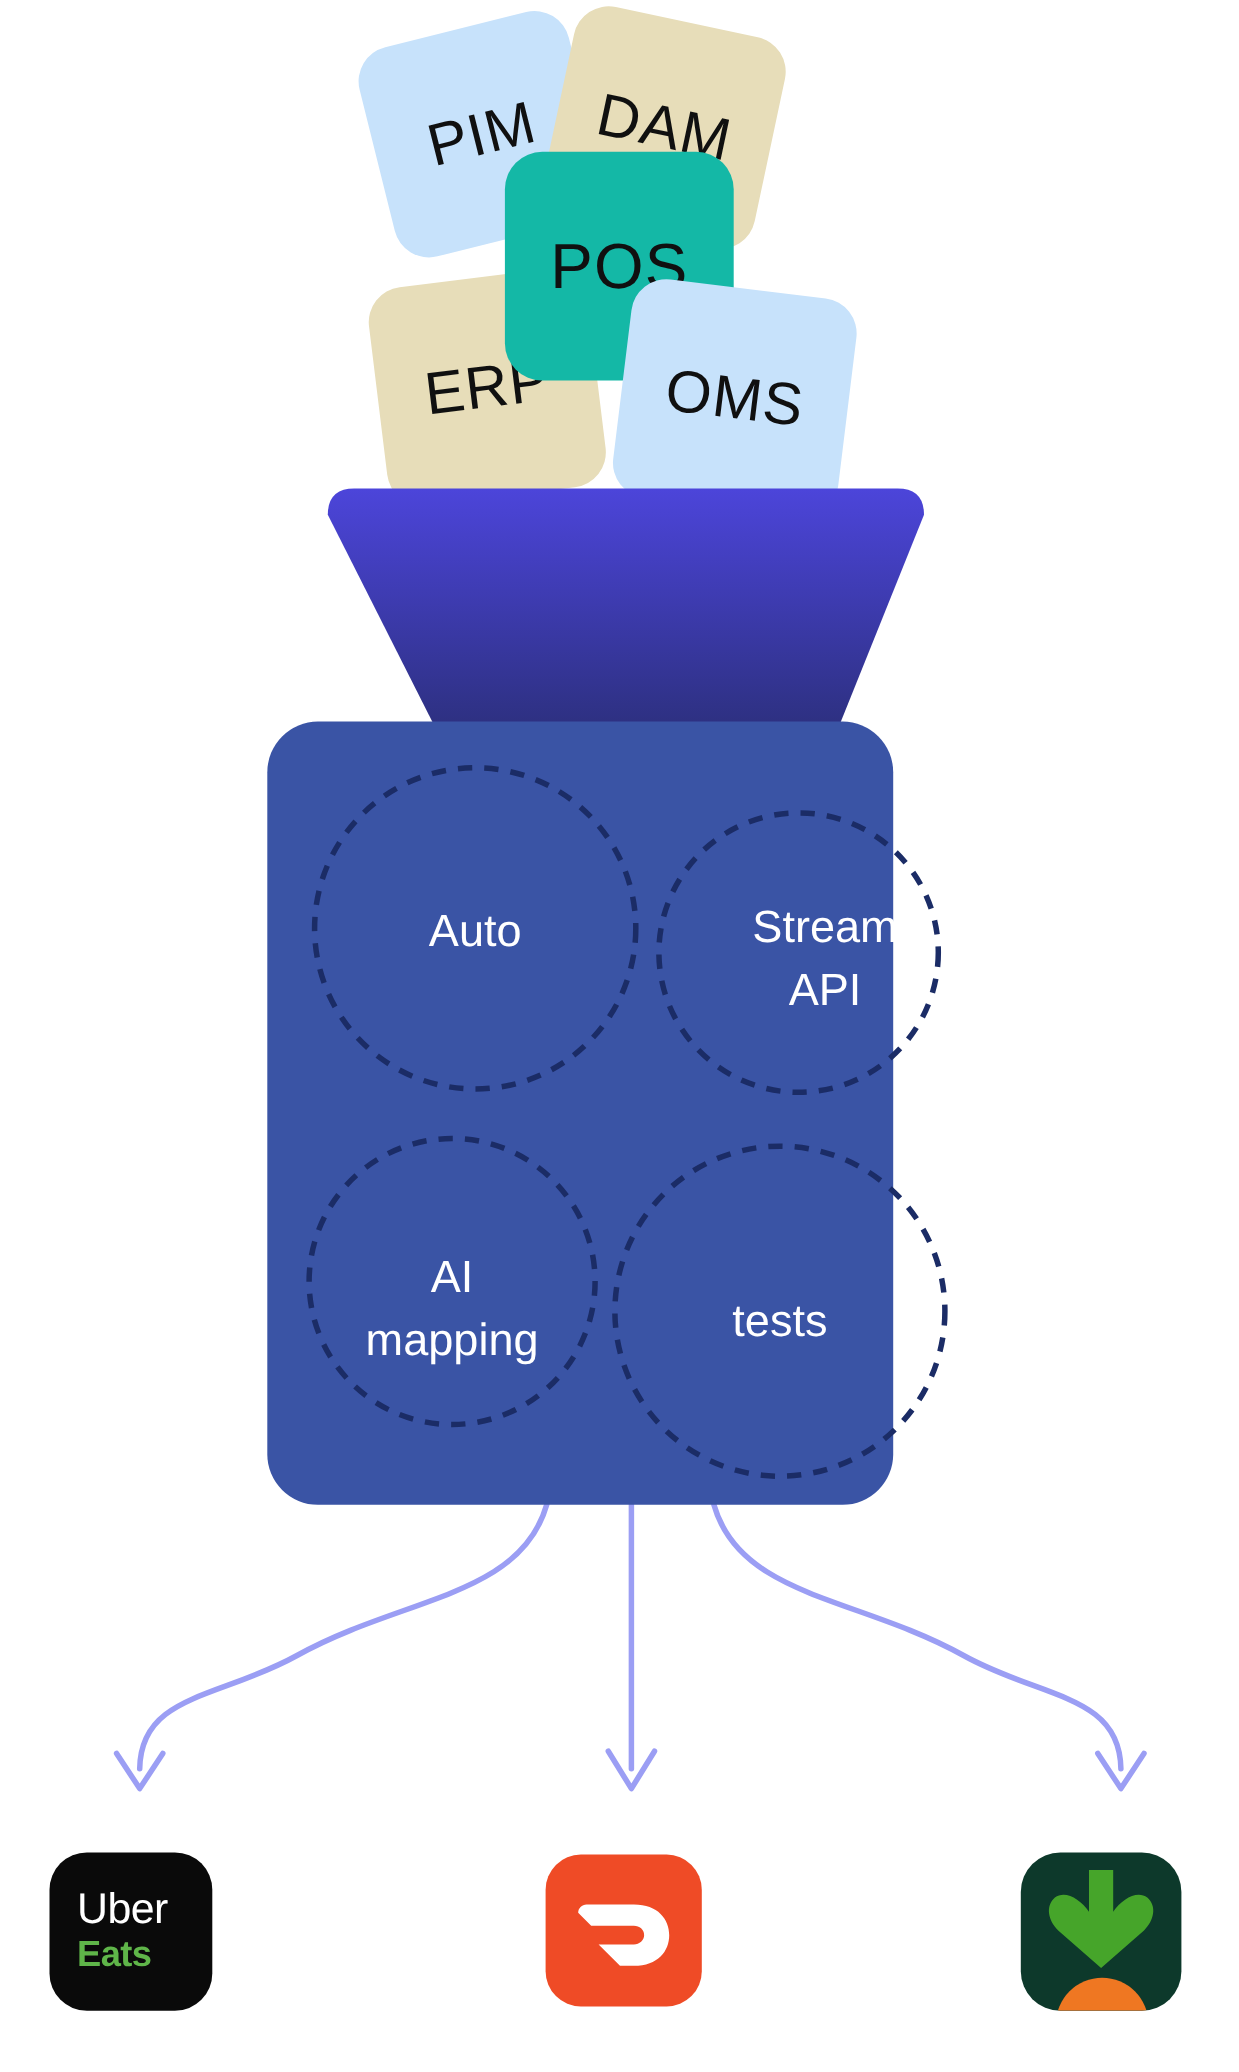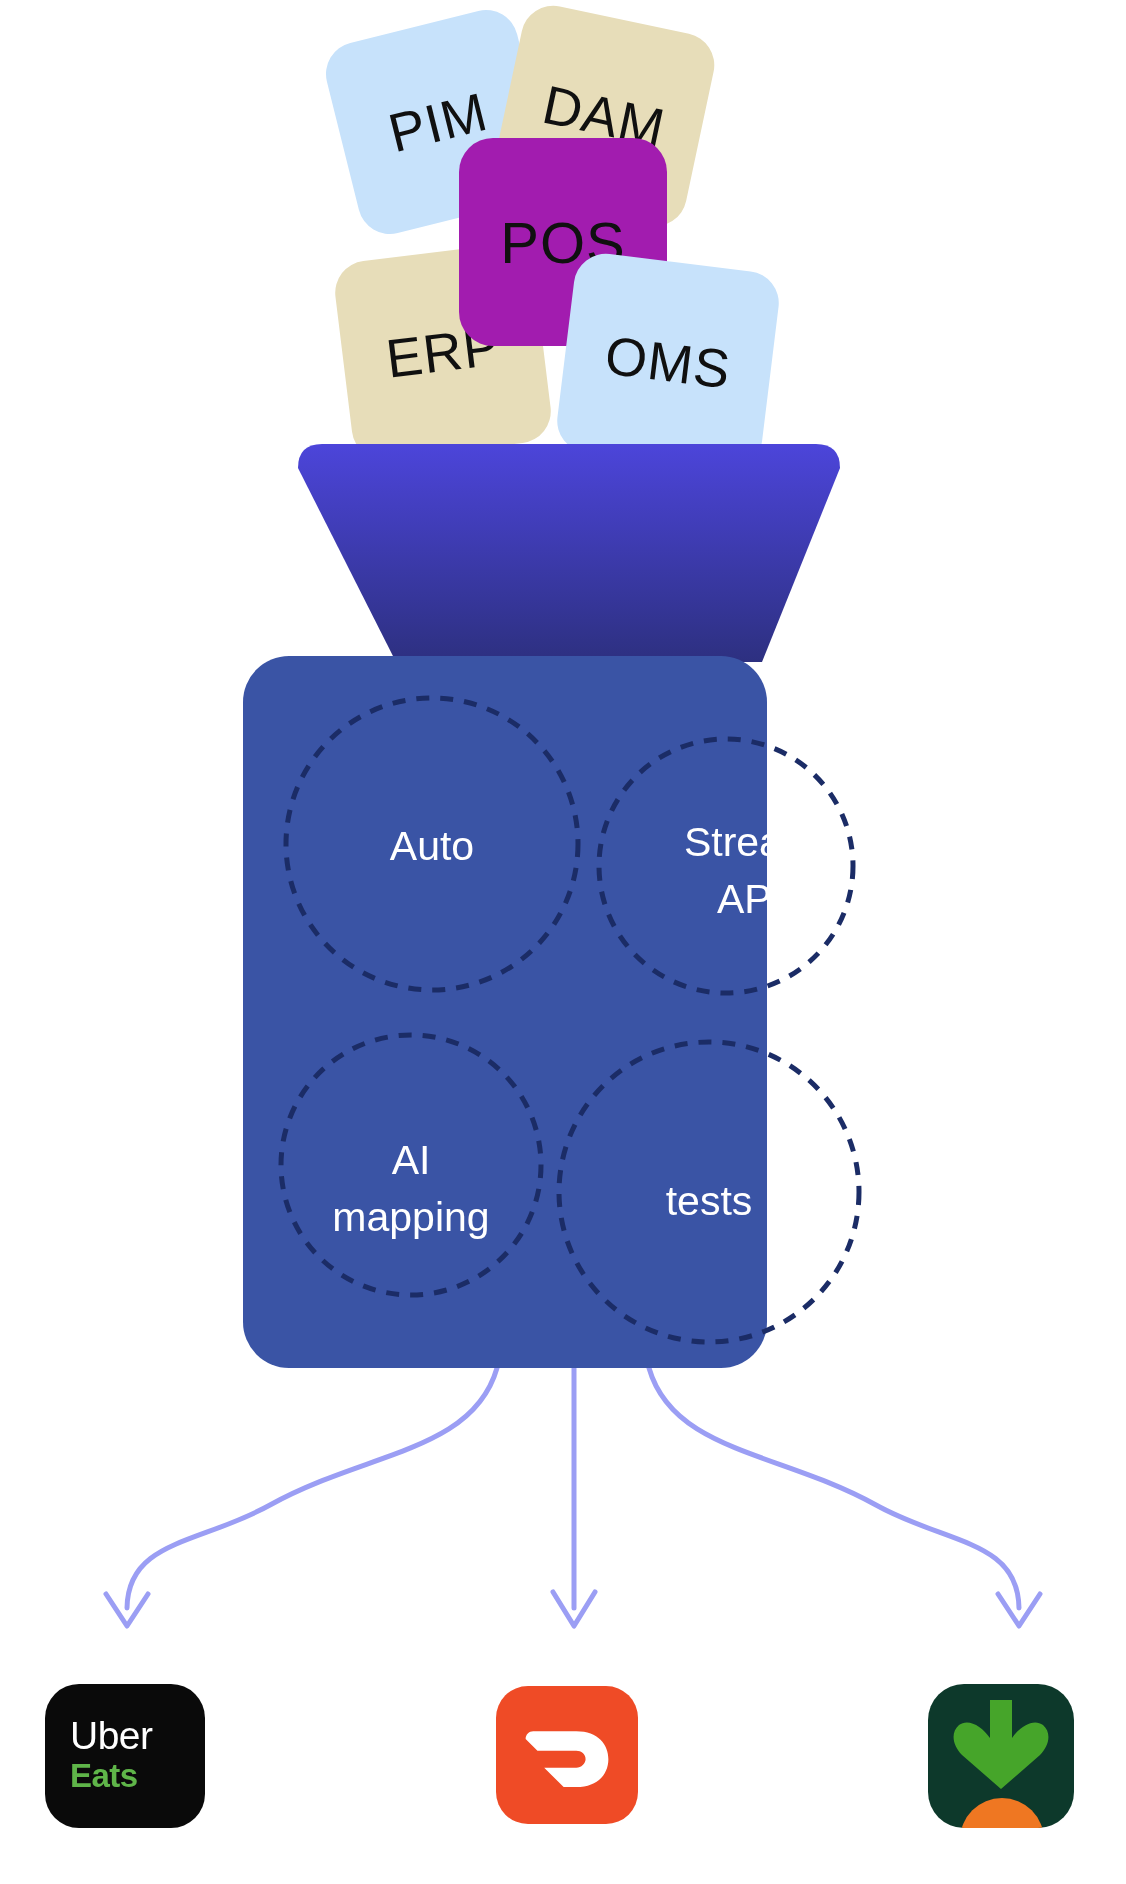--- a/index.html
+++ b/index.html
@@ -14,45 +14,45 @@
   .card{
     position:absolute;
     border-radius:32px;
     display:flex;align-items:center;justify-content:center;
     color:#101010;
     font-size:54px;font-weight:500;letter-spacing:1px;
   }
   .card-pim{left:340px;top:24px;width:196px;height:196px;background:#c7e2fb;transform:rotate(-14deg);z-index:1;}
   .card-dam{left:506px;top:18px;width:196px;height:196px;background:#e7ddb9;transform:rotate(12deg);z-index:1;}
   .card-erp{left:343px;top:252px;width:200px;height:200px;background:#e7ddb9;transform:rotate(-7deg);z-index:2;}
-  .card-pos{left:459px;top:138px;width:208px;height:208px;background:#a21caf;border-radius:34px;z-index:3;font-size:58px;}
+  .card-pos{left:459px;top:138px;width:208px;height:208px;background:#14b8a6;border-radius:34px;z-index:3;font-size:58px;}
   .card-oms{left:565px;top:262px;width:206px;height:200px;background:#c7e2fb;transform:rotate(7deg);z-index:4;}
   
   #funnel-svg{position:absolute;left:0;top:0;z-index:5;pointer-events:none;}
   
   .engine-box{
-    position:absolute;left:243px;top:656px;width:524px;height:712px;
+    position:absolute;left:243px;top:656px;width:569px;height:712px;
     background:#3a54a5;border-radius:46px;z-index:6;
   }
   .engine-box svg{position:absolute;left:0;top:0;}
   .cap-label{
     position:absolute;transform:translate(-50%,-50%);
     color:#ffffff;text-align:center;
     font-size:41px;font-weight:500;line-height:1.38;white-space:nowrap;
   }
   .cap-1{left:189px;top:190px;}
   .cap-2{left:507px;top:215px;}
   .cap-3{left:168px;top:512px;margin-top:21px;}
   .cap-4{left:466px;top:545px;}
   
   #arrows-svg{position:absolute;left:0;top:0;z-index:4;pointer-events:none;}
   
   .logo{position:absolute;overflow:hidden;z-index:7;}
   .logo-ubereats{
-    left:45px;top:1684px;width:160px;height:144px;
+    left:45px;top:1684px;width:148px;height:144px;
     background:#0a0a0a;border-radius:34px;
     padding:0;box-sizing:border-box;
   }
   .logo-ubereats .txt{position:absolute;left:25px;top:30px;line-height:1.12;}
   .uber-line{color:#ffffff;font-size:39px;font-weight:500;letter-spacing:-0.5px;}
   .eats-line{color:#5fb549;font-size:33px;font-weight:700;letter-spacing:-0.5px;}
   .logo-doordash{
     left:496px;top:1686px;width:142px;height:138px;
     background:#ef4b26;border-radius:32px;
     display:flex;align-items:center;justify-content:center;

